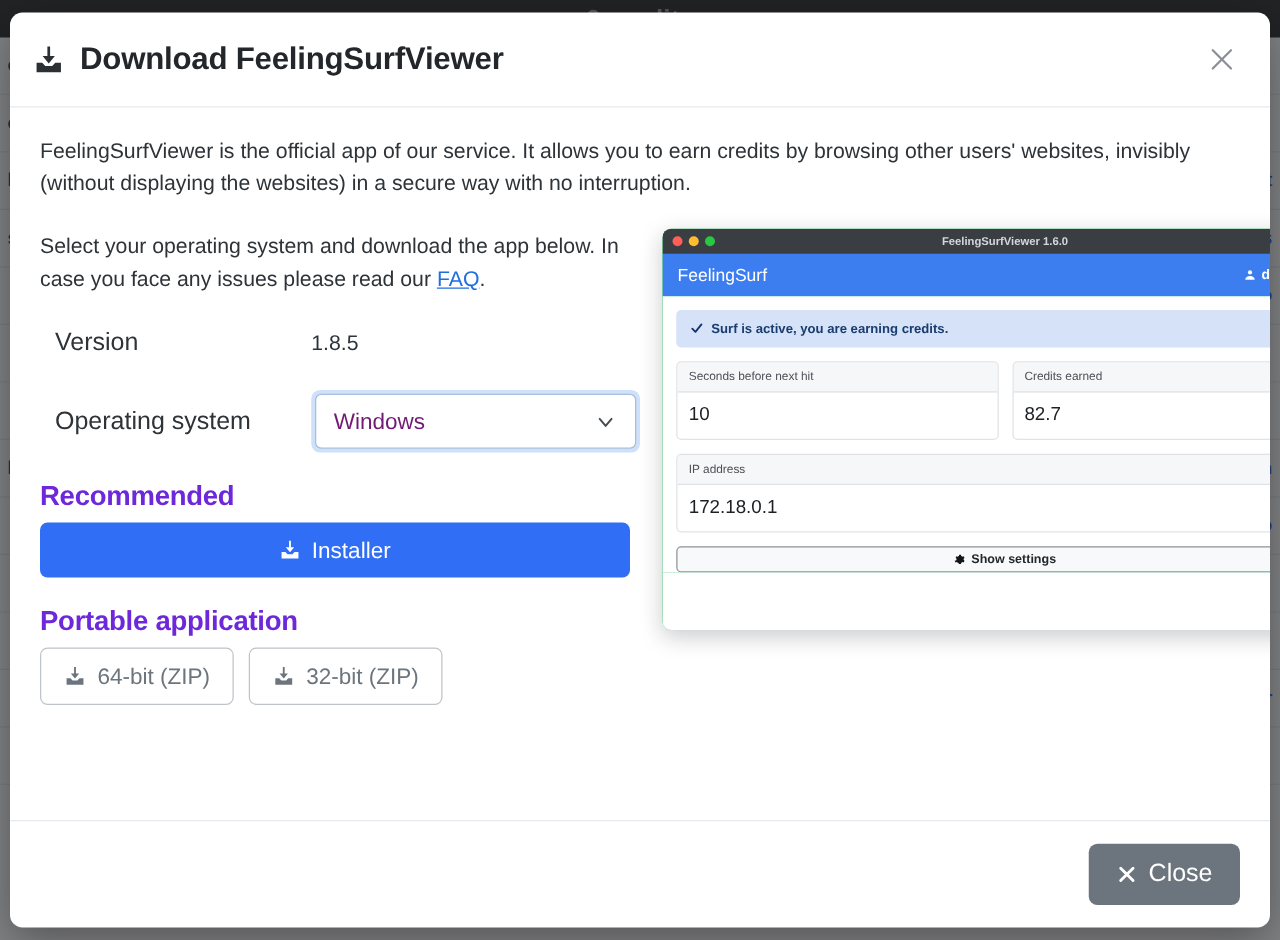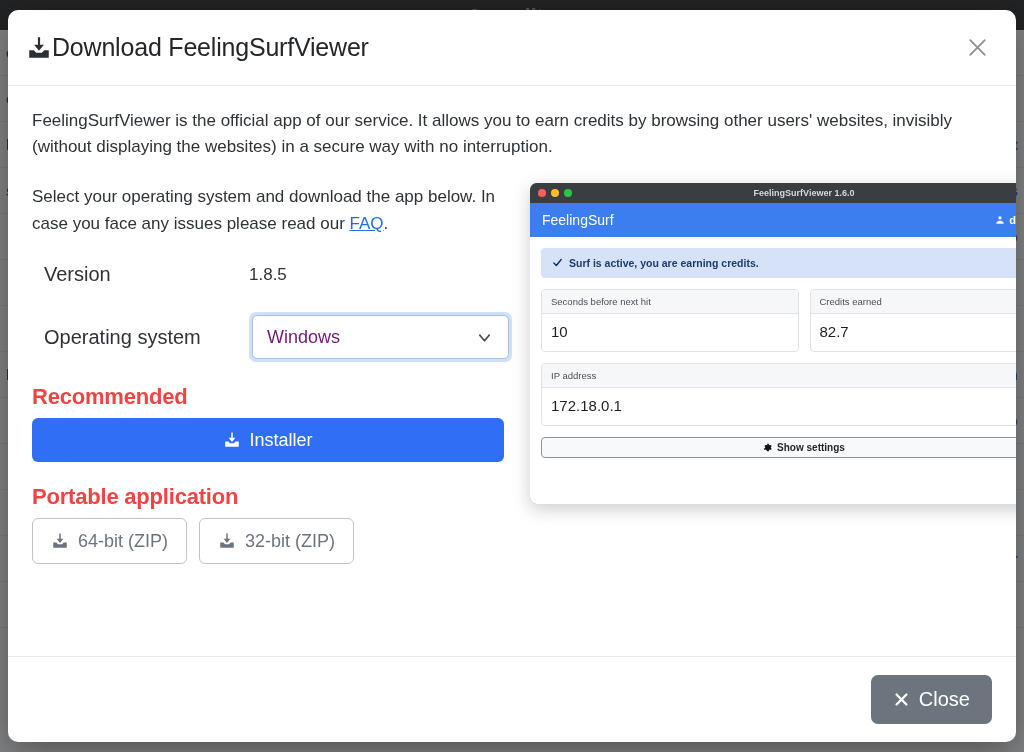--- a/index.html
+++ b/index.html
@@ -80,23 +80,23 @@
     height: 76px;
     flex: 0 0 76px;
     border-bottom: 1px solid #e6e9ed;
     display: flex;
     align-items: center;
     padding: 0 22px 0 18px;
   }
   #modal-title {
     display: flex;
     align-items: center;
-    gap: 0;
+    gap: 12px;
     font-size: 25px;
-    font-weight: 400;
+    font-weight: 700;
     color: #23272b;
     letter-spacing: -0.2px;
   }
   #modal-title .ttl-icon { display: flex; align-items: center; }
   #close-x {
     margin-left: auto;
     width: 34px; height: 34px;
     display: flex; align-items: center; justify-content: center;
     color: #8b9097;
     cursor: pointer;
@@ -165,21 +165,21 @@
     font-size: 18px;
     color: #701a75;
     cursor: pointer;
   }
   #os-select .sel-val { flex: 1 1 auto; }
   #os-select .sel-caret { color: #444b52; display: flex; }
 
   h3.section-head {
     font-size: 22px;
     font-weight: 700;
-    color: #ef4444;
+    color: #6d28d9;
     margin-top: 22px;
     margin-bottom: 8px;
     letter-spacing: -0.2px;
   }
 
   #installer-btn {
     width: 472px;
     height: 44px;
     background: #2f6ef5;
     border: none;

